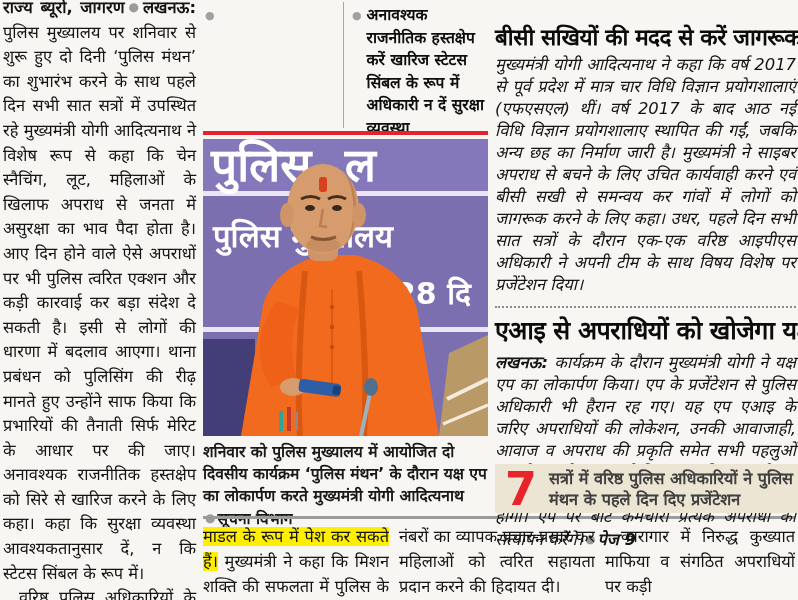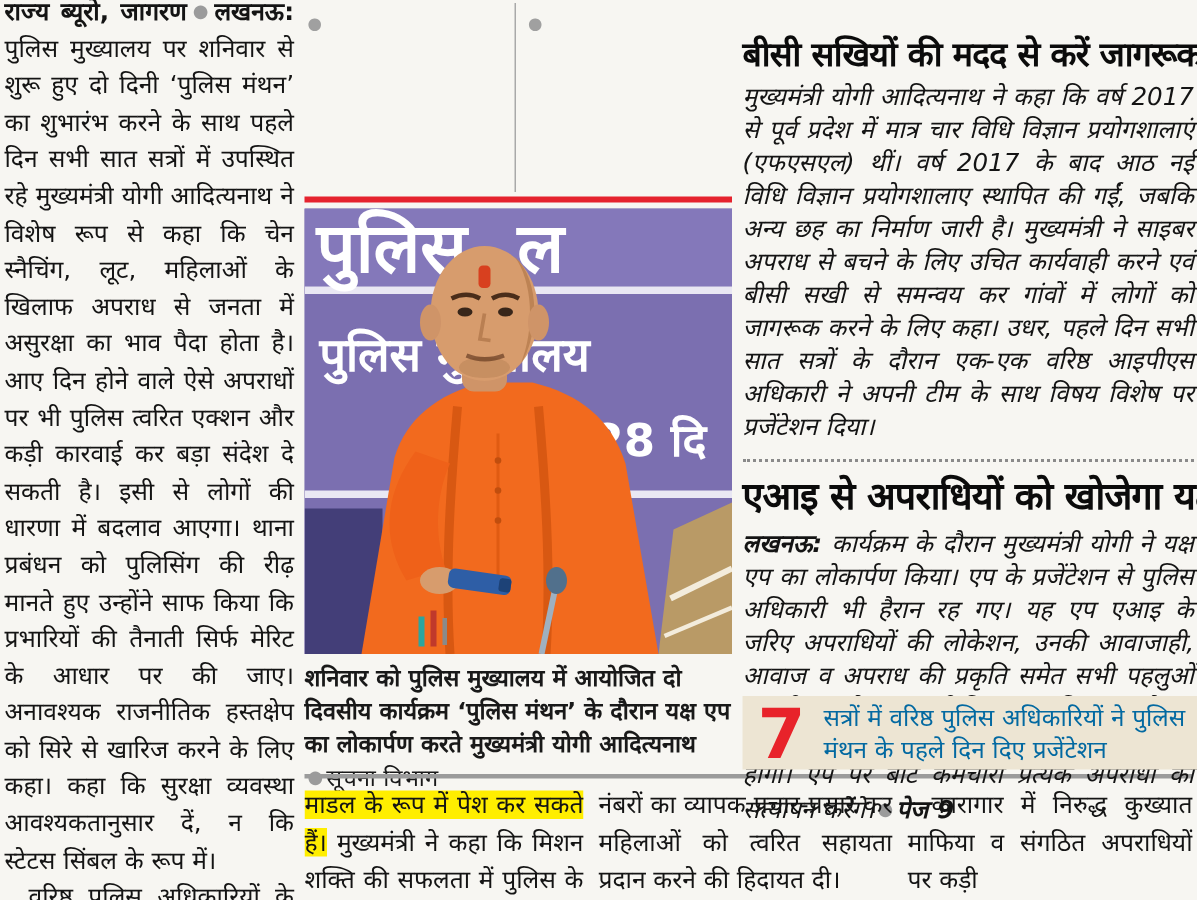--- a/index.html
+++ b/index.html
@@ -44,21 +44,21 @@
   .photo{
     position:absolute;left:203px;top:139px;width:285px;height:297px;
     background:#7b6fb0;overflow:hidden;
   }
   
   .caption{
     position:absolute;left:203px;top:441px;width:285px;
     font-weight:700;font-size:15.6px;line-height:22px;color:#191919;
     text-align:left;
   }
-  .credit{font-weight:400;}
+  .credit{font-weight:700;}
   
   .grey-divider{
     position:absolute;left:203px;top:516px;width:592px;height:2.5px;
     background:#9b9b9b;
   }
   
   .bottom-col{
     position:absolute;top:524px;height:80px;overflow:hidden;
     font-size:16.4px;line-height:25px;text-align:justify;color:#141414;
   }
@@ -90,39 +90,40 @@
   .fact-box{
     position:absolute;left:495px;top:464px;width:303px;height:49px;
     background:#ede5d3;display:flex;align-items:center;gap:10px;
     padding:0;box-sizing:border-box;
   }
   .fact-number{
     font-weight:700;font-size:46px;line-height:46px;color:#e8232a;
     padding:0 2px 0 10px;font-family:"DejaVu Sans",sans-serif;
   }
   .fact-text{
-    font-weight:400;font-size:16.2px;line-height:21px;color:#0369a1;
+    font-weight:700;font-size:16.2px;line-height:21px;color:#404040;
   }
 </style>
 </head>
 <body>
 
 <div id="paper">
 
   <div class="left-col">
     <p><b>राज्य ब्यूरो, जागरण</b><span class="gdot">●</span><b>लखनऊ:</b> <span>पुलिस मुख्यालय पर शनिवार से शुरू हुए दो दिनी ‘पुलिस मंथन’ का शुभारंभ करने के साथ पहले दिन सभी सात सत्रों में उपस्थित रहे मुख्यमंत्री योगी आदित्यनाथ ने विशेष रूप से कहा कि चेन स्नैचिंग, लूट, महिलाओं के खिलाफ अपराध से जनता में असुरक्षा का भाव पैदा होता है। आए दिन होने वाले ऐसे अपराधों पर भी पुलिस त्वरित एक्शन और कड़ी कारवाई कर बड़ा संदेश दे सकती है। इसी से लोगों की धारणा में बदलाव आएगा। थाना प्रबंधन को पुलिसिंग की रीढ़ मानते हुए उन्होंने साफ किया कि प्रभारियों की तैनाती सिर्फ मेरिट के आधार पर की जाए। अनावश्यक राजनीतिक हस्तक्षेप को सिरे से खारिज करने के लिए कहा। कहा कि सुरक्षा व्यवस्था आवश्यकतानुसार दें, न कि स्टेटस सिंबल के रूप में।</span></p>
     <p class="indent">वरिष्ठ पुलिस अधिकारियों के इस सम्मेलन में मुख्यमंत्री ने किहा कि उत्तर प्रदेश पुलिस का माडल देश-दुनिया में सराहा जा रहा है। तकनीकी दक्षता, विश्वस्तरीय ट्रेनिंग, संवेदनशील और जवाबदेह पुलिस से अपराधी कांप रहे हैं</p>
   </div>
 
   <div class="highlights">
     <div class="hl-cell">
       <span class="hl-dot">●</span>
     </div>
     <div class="hl-cell second">
       <span class="hl-dot">●</span>
+      <span>अनावश्यक राजनीतिक हस्तक्षेप करें खारिज स्टेटस सिंबल के रूप में अधिकारी न दें सुरक्षा व्यवस्था</span>
     </div>
   </div>
 
   <div class="redline"></div>
 
   <div class="photo">
     <svg width="285" height="297" viewBox="0 0 285 297" xmlns="http://www.w3.org/2000/svg">
 
       <rect x="0" y="0" width="285" height="297" fill="#7b6fb0"></rect>
       <rect x="0" y="0" width="285" height="52" fill="#8478ba"></rect>

